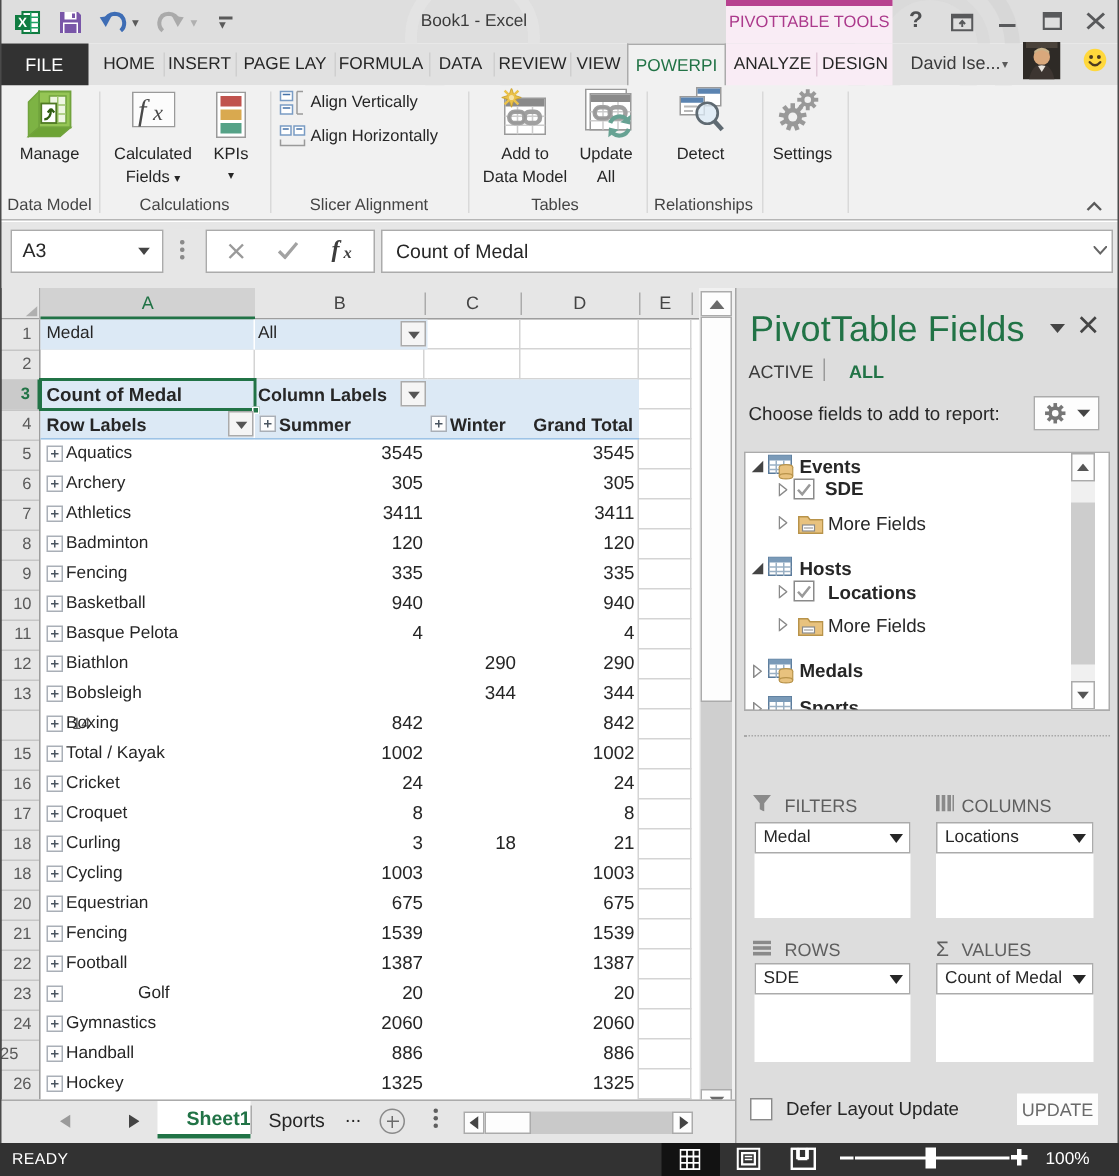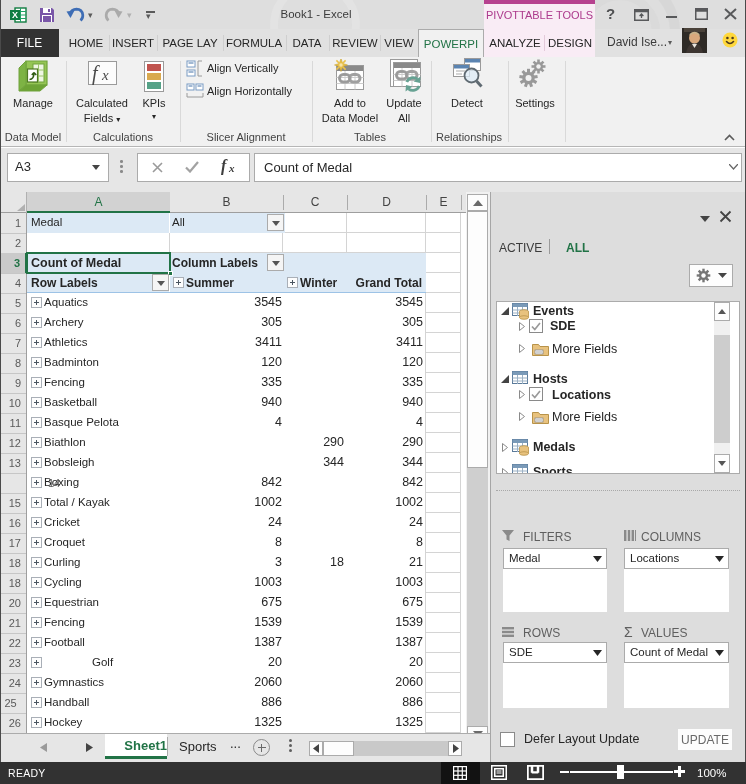--- a/index.html
+++ b/index.html
@@ -325,21 +325,21 @@
 <div class="ab" style="left:0;top:593px;width:26px;height:20px;color:#5a5a5a;font-size:11px;text-align:right;padding-top:4px;padding-right:5px;">20</div>
 <div class="ab" style="left:0;top:613px;width:26px;height:1px;background:#c6c6c6;"></div>
 <div class="ab" style="left:0;top:613px;width:26px;height:20px;color:#5a5a5a;font-size:11px;text-align:right;padding-top:4px;padding-right:5px;">21</div>
 <div class="ab" style="left:0;top:633px;width:26px;height:1px;background:#c6c6c6;"></div>
 <div class="ab" style="left:0;top:633px;width:26px;height:20px;color:#5a5a5a;font-size:11px;text-align:right;padding-top:4px;padding-right:5px;">22</div>
 <div class="ab" style="left:0;top:653px;width:26px;height:1px;background:#c6c6c6;"></div>
 <div class="ab" style="left:0;top:653px;width:26px;height:20px;color:#5a5a5a;font-size:11px;text-align:right;padding-top:4px;padding-right:5px;">23</div>
 <div class="ab" style="left:0;top:673px;width:26px;height:1px;background:#c6c6c6;"></div>
 <div class="ab" style="left:0;top:673px;width:26px;height:20px;color:#5a5a5a;font-size:11px;text-align:right;padding-top:4px;padding-right:5px;">24</div>
 <div class="ab" style="left:0;top:693px;width:26px;height:1px;background:#c6c6c6;"></div>
-<div class="ab" style="left:0;top:693px;width:26px;height:20px;color:#5a5a5a;font-size:11px;text-align:center;padding-top:4px;padding-right:5px;">25</div>
+<div class="ab" style="left:0;top:693px;width:26px;height:20px;color:#5a5a5a;font-size:11px;text-align:left;padding-top:4px;padding-right:5px;">25</div>
 <div class="ab" style="left:0;top:713px;width:26px;height:1px;background:#c6c6c6;"></div>
 <div class="ab" style="left:0;top:713px;width:26px;height:20px;color:#5a5a5a;font-size:11px;text-align:right;padding-top:4px;padding-right:5px;">26</div>
 <div class="ab" style="left:0;top:733px;width:26px;height:1px;background:#c6c6c6;"></div>
 <div class="ab" style="left:0;top:192px;width:1px;height:570px;background:#262626;"></div>
 <div class="ab" style="left:285px;top:232px;width:176px;height:1px;background:#d4d4d4;"></div>
 <div class="ab" style="left:285px;top:252px;width:176px;height:1px;background:#d4d4d4;"></div>
 <div class="ab" style="left:426px;top:272px;width:35px;height:1px;background:#d4d4d4;"></div>
 <div class="ab" style="left:426px;top:292px;width:35px;height:1px;background:#d4d4d4;"></div>
 <div class="ab" style="left:426px;top:312px;width:35px;height:1px;background:#d4d4d4;"></div>
 <div class="ab" style="left:426px;top:332px;width:35px;height:1px;background:#d4d4d4;"></div>
@@ -568,29 +568,31 @@
 <div class="ab" style="left:309px;top:741px;width:14px;height:15px;background:#fdfdfd;border:1px solid #ababab;"></div>
 <svg class="ab" style="left:313px;top:744px;" width="6" height="9" viewBox="0 0 6 9">
       <path d="M6 0 L0 4.5 L6 9 Z" fill="#444"></path>
     </svg>
 <div class="ab" style="left:323px;top:741px;width:31px;height:15px;background:#fdfdfd;border:1px solid #ababab;"></div>
 <div class="ab" style="left:448px;top:741px;width:14px;height:15px;background:#fdfdfd;border:1px solid #ababab;"></div>
 <svg class="ab" style="left:453px;top:744px;" width="6" height="9" viewBox="0 0 6 9">
       <path d="M0 0 L6 4.5 L0 9 Z" fill="#444"></path>
     </svg>
 <div class="ab" style="left:490px;top:192px;width:256px;height:570px;background:#dddddd;border-left:1px solid #a6a6a6;"></div>
+<div class="ab tt" style="left:500px;top:206px;font-size:24px;color:#217346;letter-spacing:0.1px;">PivotTable Fields</div>
 <svg class="ab" style="left:700px;top:216px;" width="10" height="6" viewBox="0 0 10 6">
       <path d="M0 0 L10 0 L5 6 Z" fill="#444"></path>
     </svg>
 <svg class="ab" style="left:719px;top:210px;" width="13" height="13" viewBox="0 0 13 13">
       <path d="M1.5 1.5 L11.5 11.5 M11.5 1.5 L1.5 11.5" stroke="#444" stroke-width="1.8"></path>
     </svg>
 <div class="ab tt" style="left:499px;top:241px;font-size:12px;color:#3b3b3b;">ACTIVE</div>
 <div class="ab" style="left:549px;top:239px;width:1px;height:15px;background:#9a9a9a;"></div>
 <div class="ab tt" style="left:566px;top:241px;font-size:12px;font-weight:bold;color:#217346;">ALL</div>
+<div class="ab tt" style="left:499px;top:269px;font-size:12.5px;color:#262626;">Choose fields to add to report:</div>
 <div class="ab" style="left:689px;top:264px;width:44px;height:23px;background:#fdfdfd;border:1px solid #ababab;"></div>
 <svg class="ab" style="left:696px;top:268px;" width="15" height="15" viewBox="0 0 15 15">
       <g fill="#767676">
         <circle cx="7.5" cy="7.5" r="4.6"></circle>
         <rect x="6.3" y="0.7000000000000002" width="2.4" height="4.2" transform="rotate(0.0 7.5 7.5)"></rect>
         <rect x="6.3" y="0.7000000000000002" width="2.4" height="4.2" transform="rotate(45.0 7.5 7.5)"></rect>
         <rect x="6.3" y="0.7000000000000002" width="2.4" height="4.2" transform="rotate(90.0 7.5 7.5)"></rect>
         <rect x="6.3" y="0.7000000000000002" width="2.4" height="4.2" transform="rotate(135.0 7.5 7.5)"></rect>
         <rect x="6.3" y="0.7000000000000002" width="2.4" height="4.2" transform="rotate(180.0 7.5 7.5)"></rect>
         <rect x="6.3" y="0.7000000000000002" width="2.4" height="4.2" transform="rotate(225.0 7.5 7.5)"></rect>

